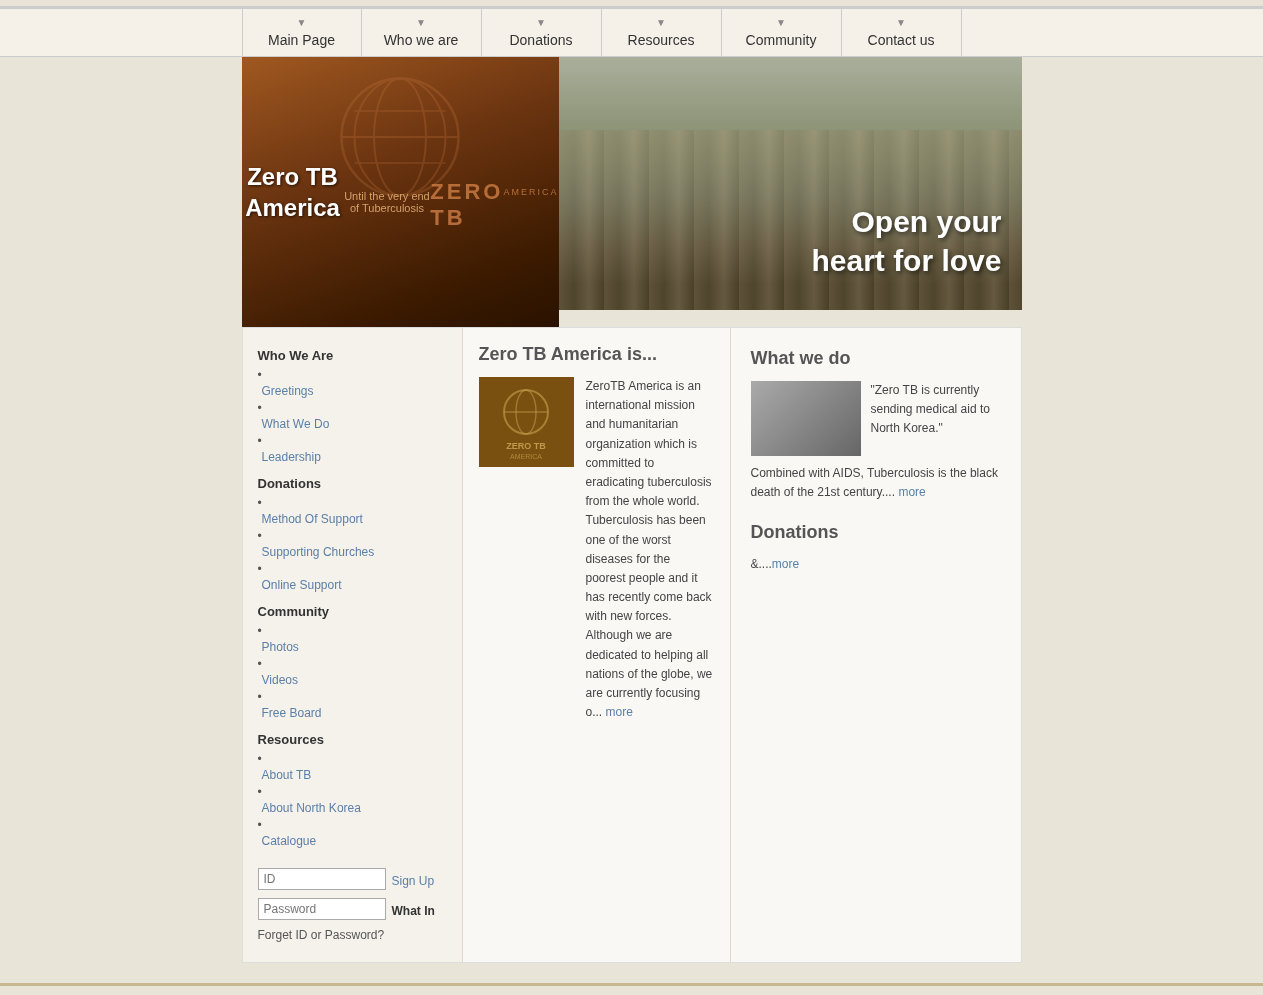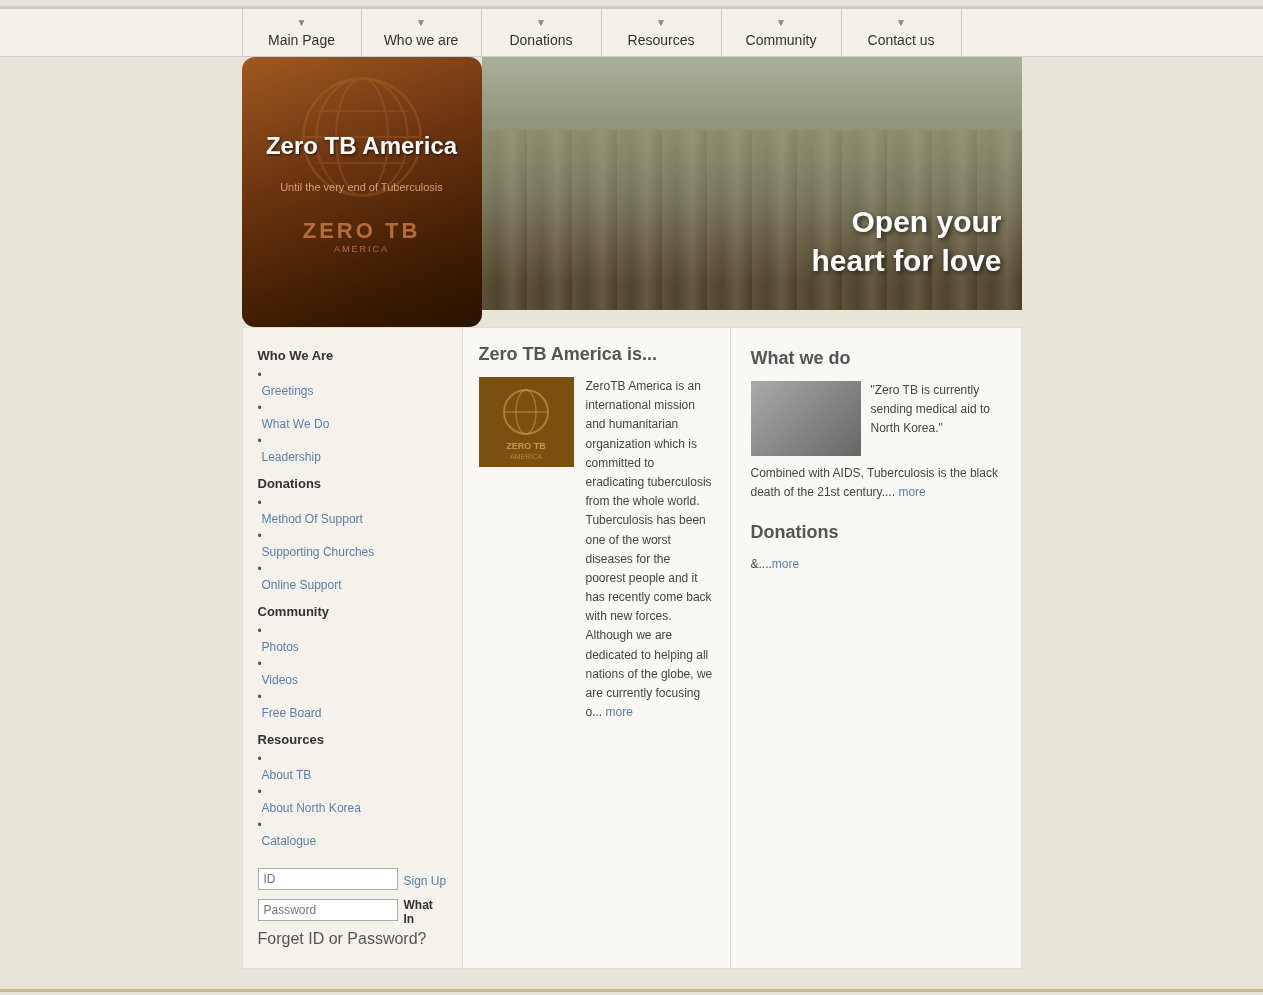--- a/index.html
+++ b/index.html
@@ -15,25 +15,25 @@
 
     
     .main-wrapper { width: 780px; margin: 0 auto; display: flex; background: #f9f8f5; border: 1px solid #ddd; }
     .sidebar { width: 220px; padding: 20px 15px; border-right: 1px solid #e0d8c8; background: #f5f2ec; }
     .sidebar-section-title { font-weight: bold; font-size: 13px; color: #333; margin-top: 12px; margin-bottom: 4px; }
     .sidebar-section-title:first-child { margin-top: 0; }
     .sidebar-link { display: block; color: #5a7fa8; text-decoration: none; font-size: 12px; margin: 2px 0; padding-left: 4px; }
     .sidebar-bullet { color: #555; font-size: 12px; }
 
     .sidebar-form { margin-top: 20px; }
-    .sidebar-form input { width: 140px; border: 1px solid #aaa; padding: 3px 5px; font-size: 12px; display: block; margin-bottom: 4px; }
+    .sidebar-form input { width: 128px; border: 1px solid #aaa; padding: 3px 5px; font-size: 12px; display: block; margin-bottom: 4px; }
     .form-row { display: flex; align-items: center; gap: 6px; margin-bottom: 4px; }
     .signup-link { color: #5a7fa8; font-size: 12px; text-decoration: none; }
     .signin-btn { font-weight: bold; color: #333; font-size: 12px; text-decoration: none; cursor: pointer; }
-    .forget-link { font-size: 16px; color: #555; }
+    .forget-link { font-size: 12px; color: #555; }
     .content-left { flex: 1; padding: 16px; border-right: 1px solid #e0d8c8; }
     .content-right { width: 290px; padding: 20px; }
 
     .section-title { font-size: 18px; font-weight: bold; color: #555; margin-bottom: 12px; }
     .article-block { display: flex; gap: 12px; margin-bottom: 15px; }
     .article-img { width: 95px; height: 90px; background: #8B6914; flex-shrink: 0; display: flex; align-items: center; justify-content: center; overflow: hidden; }
     .article-img.group-photo { background: linear-gradient(135deg, #8B6914, #5C4008); }
     .article-text { font-size: 12px; line-height: 1.6; color: #444; }
     .more-link { color: #5a7fa8; text-decoration: none; }
 
@@ -90,21 +90,21 @@
       </a>
       <a class="nav-item">
         <span class="dropdown-arrow">▼</span>
         <span>Contact us</span>
       </a>
     </div>
   </nav>
 
   <div style="width:780px; margin:0 auto; display:flex; height:270px;">
 
-    <div class="hero-left" style="width:240px; background: linear-gradient(160deg, #a05820 0%, #6B3410 40%, #3B1A00 80%, #2a1200 100%); display:flex; flex-direction:column; align-items:center; justify-content:center; position:relative; overflow:hidden;border-radius:13px;">
+    <div class="hero-left" style="width:317px; background: linear-gradient(160deg, #a05820 0%, #6B3410 40%, #3B1A00 80%, #2a1200 100%); display:flex; flex-direction:row; align-items:center; justify-content:center; position:relative; overflow:hidden;">
       <svg class="globe-svg" viewBox="0 0 100 100">
         <circle cx="50" cy="50" r="45" fill="none" stroke="#c87941" stroke-width="2"></circle>
         <ellipse cx="50" cy="50" rx="20" ry="45" fill="none" stroke="#c87941" stroke-width="1.5"></ellipse>
         <ellipse cx="50" cy="50" rx="35" ry="45" fill="none" stroke="#c87941" stroke-width="1.5"></ellipse>
         <line x1="5" y1="50" x2="95" y2="50" stroke="#c87941" stroke-width="1.5"></line>
         <line x1="15" y1="30" x2="85" y2="30" stroke="#c87941" stroke-width="1"></line>
         <line x1="15" y1="70" x2="85" y2="70" stroke="#c87941" stroke-width="1"></line>
       </svg>
       <div style="color:#fff; font-size:24px; font-weight:bold; z-index:1; text-shadow:1px 1px 3px rgba(0,0,0,0.7); text-align:center; line-height:1.3;">Zero TB America</div>
       <div style="color:#d4a06a; font-size:11px; z-index:1; margin-top:20px; text-align:center;">Until the very end of Tuberculosis</div>

